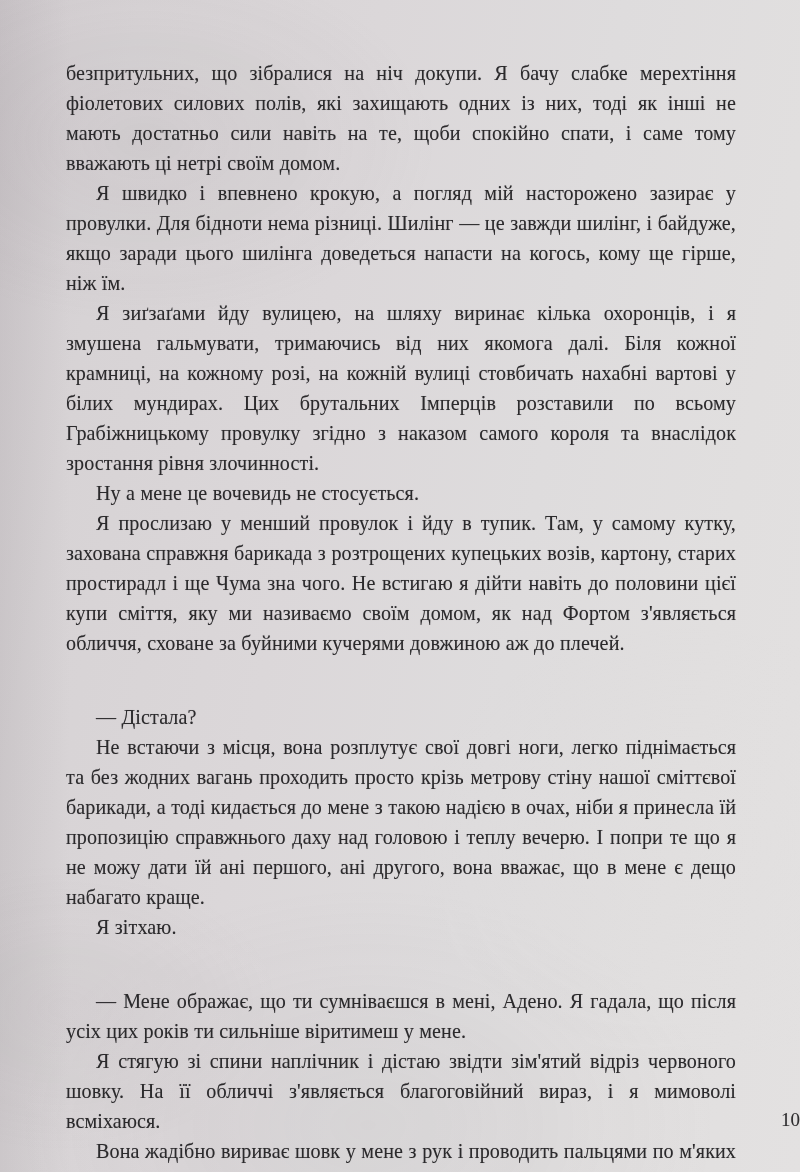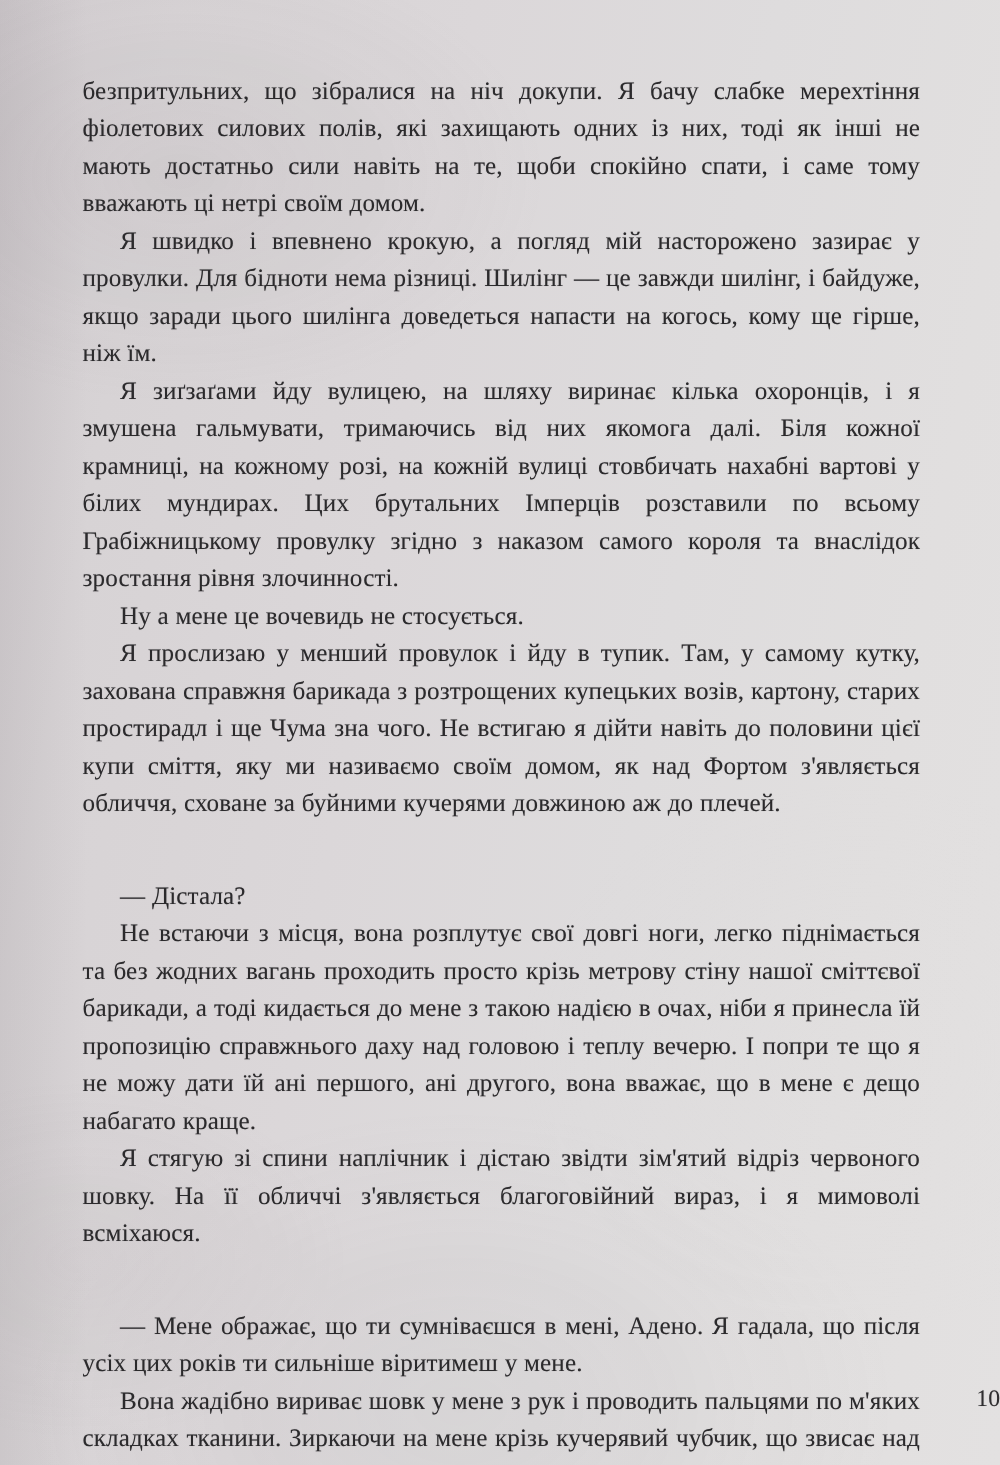--- a/index.html
+++ b/index.html
@@ -101,20 +101,21 @@
 <div id="page-scan">
 
   <div class="text-column">
     <p class="para no-indent">безпритульних, що зібралися на ніч докупи. Я бачу слабке мерехтіння фіолетових силових полів, які захищають одних із них, тоді як інші не мають достатньо сили навіть на те, щоби спокійно спати, і саме тому вважають ці нетрі своїм домом.</p>
     <p class="para">Я швидко і впевнено крокую, а погляд мій насторожено зазирає у провулки. Для бідноти нема різниці. Шилінг — це завжди шилінг, і байдуже, якщо заради цього шилінга доведеться напасти на когось, кому ще гірше, ніж їм.</p>
     <p class="para">Я зиґзаґами йду вулицею, на шляху виринає кілька охоронців, і я змушена гальмувати, тримаючись від них якомога далі. Біля кожної крамниці, на кожному розі, на кожній вулиці стовбичать нахабні вартові у білих мундирах. Цих брутальних Імперців розставили по всьому Грабіжницькому провулку згідно з наказом самого короля та внаслідок зростання рівня злочинності.</p>
     <p class="para short">Ну а мене це вочевидь не стосується.</p>
     <p class="para">Я прослизаю у менший провулок і йду в тупик. Там, у самому кутку, захована справжня барикада з розтрощених купецьких возів, картону, старих простирадл і ще Чума зна чого. Не встигаю я дійти навіть до половини цієї купи сміття, яку ми називаємо своїм домом, як над Фортом з'являється обличчя, сховане за буйними кучерями довжиною аж до плечей.</p>
     <p class="para dialogue short">— Дістала?</p>
     <p class="para">Не встаючи з місця, вона розплутує свої довгі ноги, легко піднімається та без жодних вагань проходить просто крізь метрову стіну нашої сміттєвої барикади, а тоді кидається до мене з такою надією в очах, ніби я принесла їй пропозицію справжнього даху над головою і теплу вечерю. І попри те що я не можу дати їй ані першого, ані другого, вона вважає, що в мене є дещо набагато краще.</p>
+    <p class="para short">Я зітхаю.</p>
+    <p class="para dialogue">— Мене ображає, що ти сумніваєшся в мені, Адено. Я гадала, що після усіх цих років ти сильніше віритимеш у мене.</p>
     <p class="para">Я стягую зі спини наплічник і дістаю звідти зім'ятий відріз червоного шовку. На її обличчі з'являється благоговійний вираз, і я мимоволі всміхаюся.</p>
-    <p class="para dialogue">— Мене ображає, що ти сумніваєшся в мені, Адено. Я гадала, що після усіх цих років ти сильніше віритимеш у мене.</p>
     <p class="para">Вона жадібно вириває шовк у мене з рук і проводить пальцями по м'яких складках тканини. Зиркаючи на мене крізь кучерявий чубчик, що звисає над її очима кольору ліщини, вона дивиться на мене так, ніби я щойно власноруч і самотужки викорінила Чуму, а не поцупила шматок тканини у жінки, не набагато заможнішої за нас.</p>
   </div>
 
   <div class="folio">10</div>
 
 </div>
 
 </body></html>

